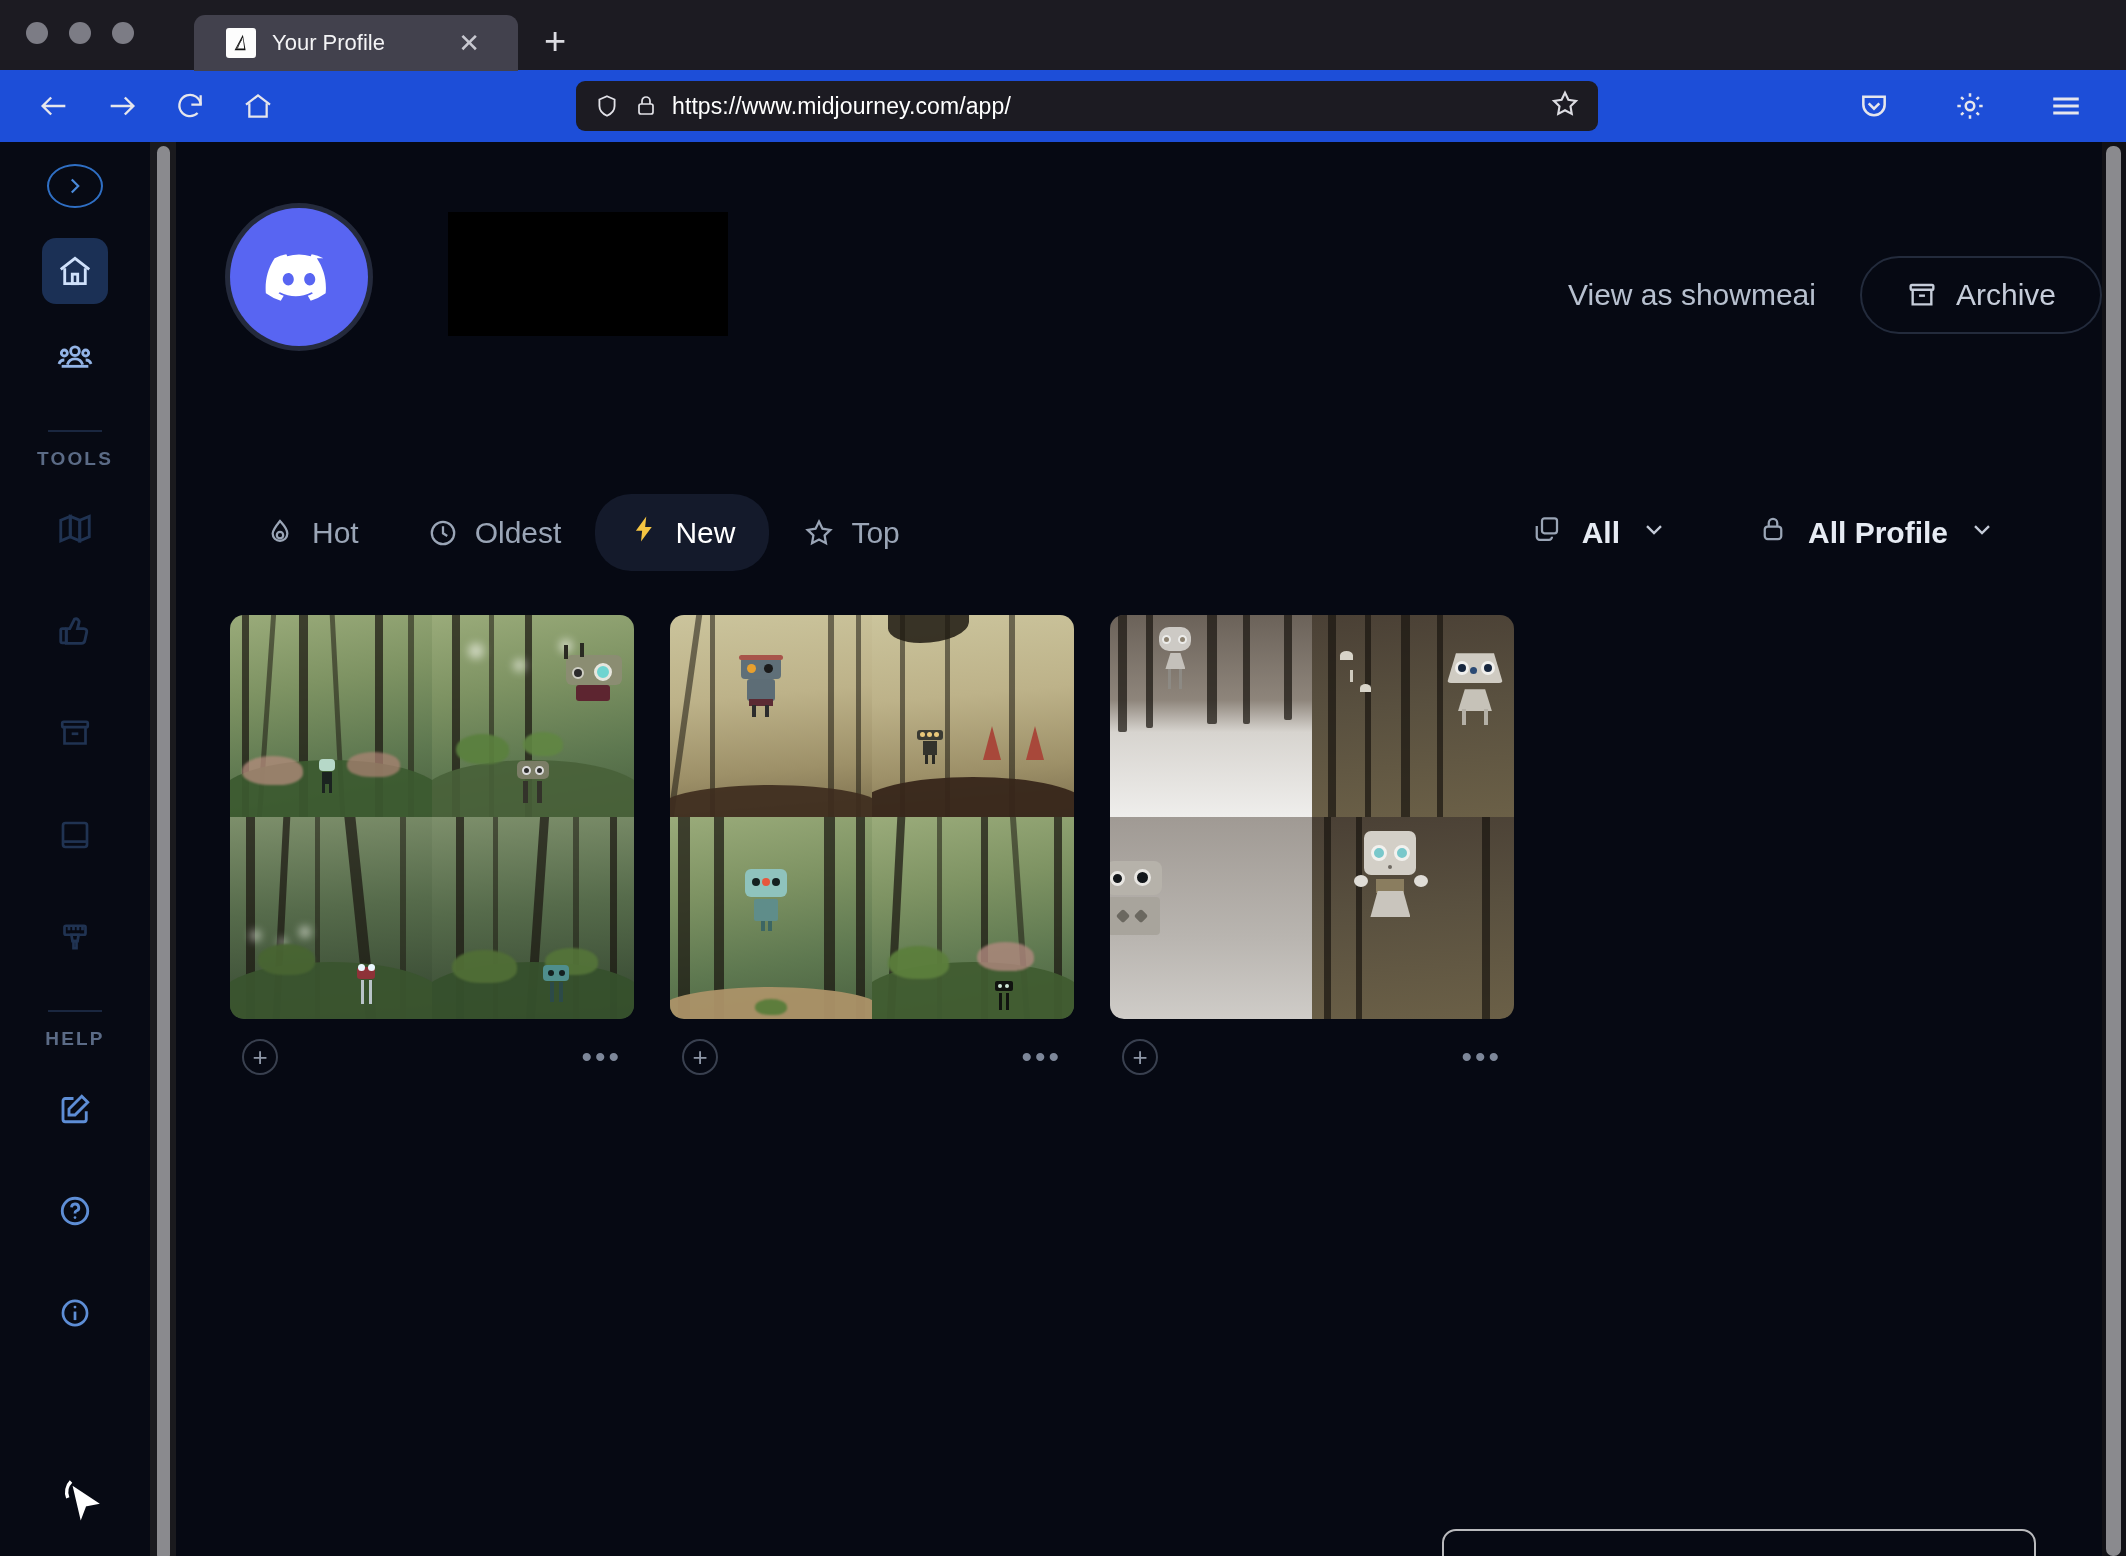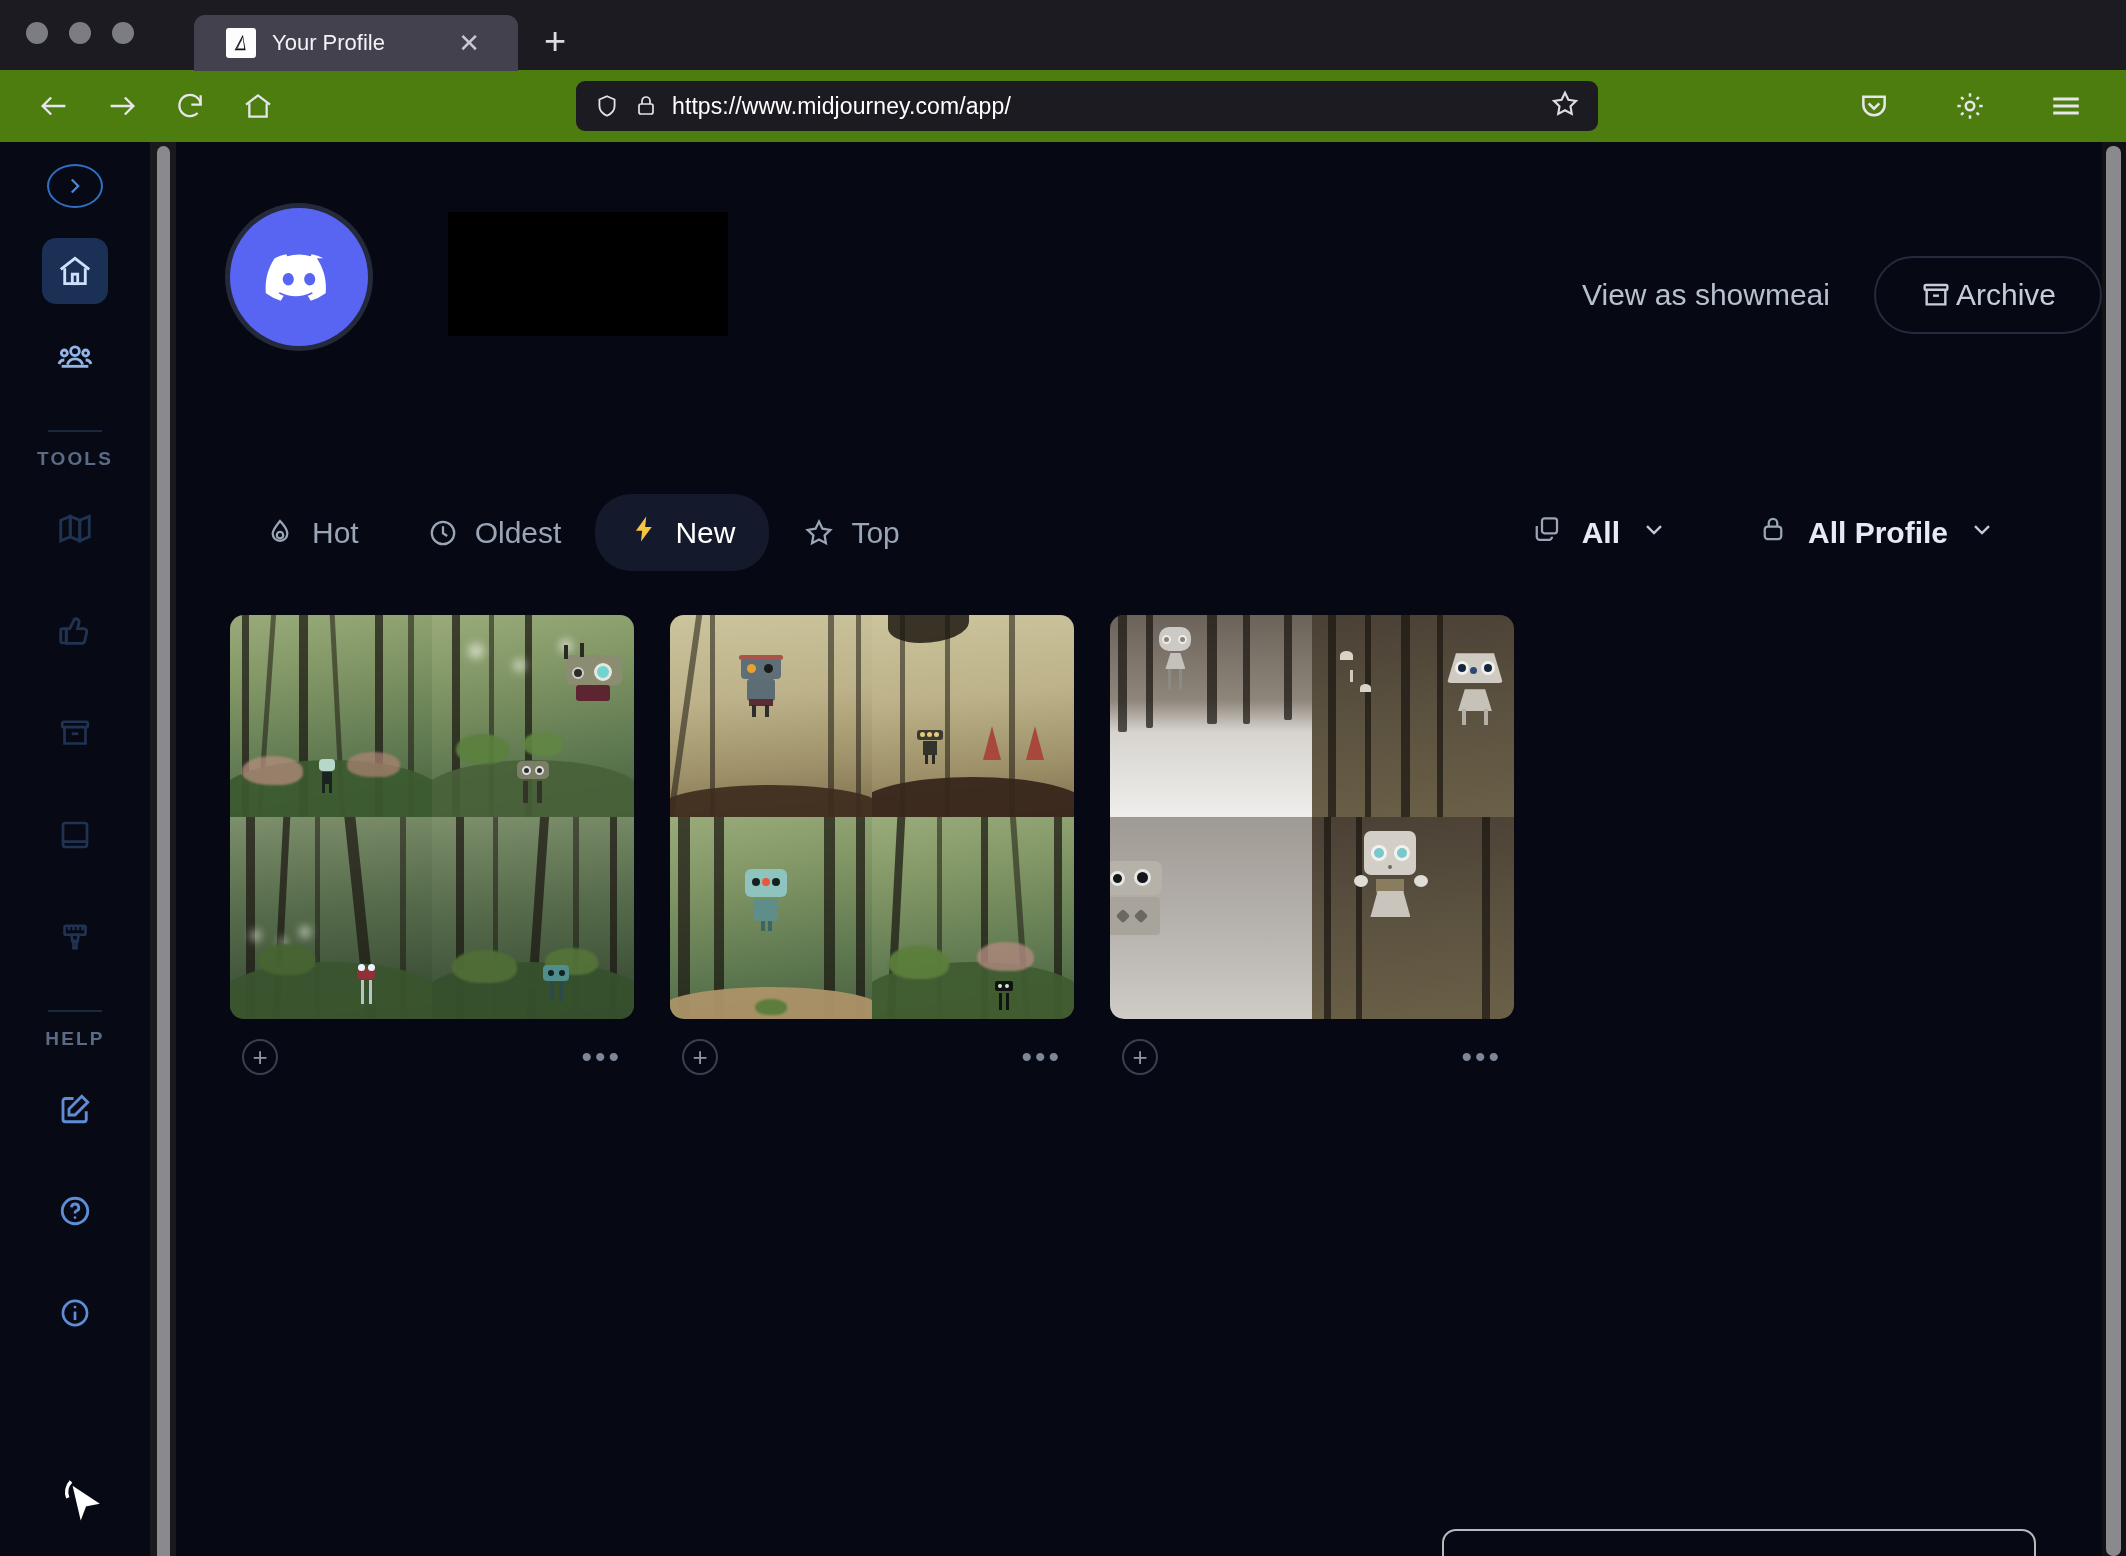--- a/index.html
+++ b/index.html
@@ -32,21 +32,21 @@
     display: flex; align-items: center; justify-content: center; flex: 0 0 auto;
   }
   .tab-title {
     color: #f4f4f6; font-size: 22px; margin-left: 16px;
     white-space: nowrap; overflow: hidden; flex: 1;
   }
   .tab-close { color: #c8c8d0; font-size: 26px; line-height: 1; padding: 0 6px; }
   .newtab { color: #dcdce2; font-size: 38px; line-height: 1; margin-left: 26px; padding-bottom: 10px; font-weight: 300;}
 
   .navbar {
-    height: 72px; background: #4d7c0f;
+    height: 72px; background: #1d4ed8;
     display: flex; align-items: center; padding: 0 26px; gap: 0;
   }
   .navbtn {
     width: 56px; height: 56px; display: flex; align-items: center; justify-content: center;
     color: #e6e6ec; margin-right: 12px;
   }
   .urlbar {
     flex: 1; height: 50px; background: #1c1b22; border-radius: 9px;
     display: flex; align-items: center; padding: 0 18px; margin: 0 24px;
     max-width: 1022px; margin-left: 278px;
@@ -129,21 +129,21 @@
   .avatar {
     width: 138px; height: 138px; border-radius: 50%; background: #5865f2;
     display: flex; align-items: center; justify-content: center;
     box-shadow: 0 0 0 5px #242a3c;
     flex: 0 0 auto;
   }
   .name-redact { width: 280px; height: 124px; background: #000000; margin-left: 80px; margin-top: 4px; }
   .profile-right { margin-left: auto; display: flex; align-items: center; gap: 44px; padding-top: 48px; }
   .view-visitor { color: #b7c0cf; font-size: 30px; }
   .archive-btn {
-    display: flex; align-items: center; gap: 4px;
+    display: flex; align-items: center; gap: 18px;
     border: 2px solid #232b3c; border-radius: 48px;
     padding: 20px 44px; color: #c6cdda; font-size: 30px;
     white-space: nowrap;
   }
 
   .following { display: flex; align-items: center; gap: 18px; padding-top: 58px; color: #e9edf4; font-size: 30px; }
 
   
   .filterrow { display: flex; align-items: center; padding-top: 148px; }
   .ftab {

